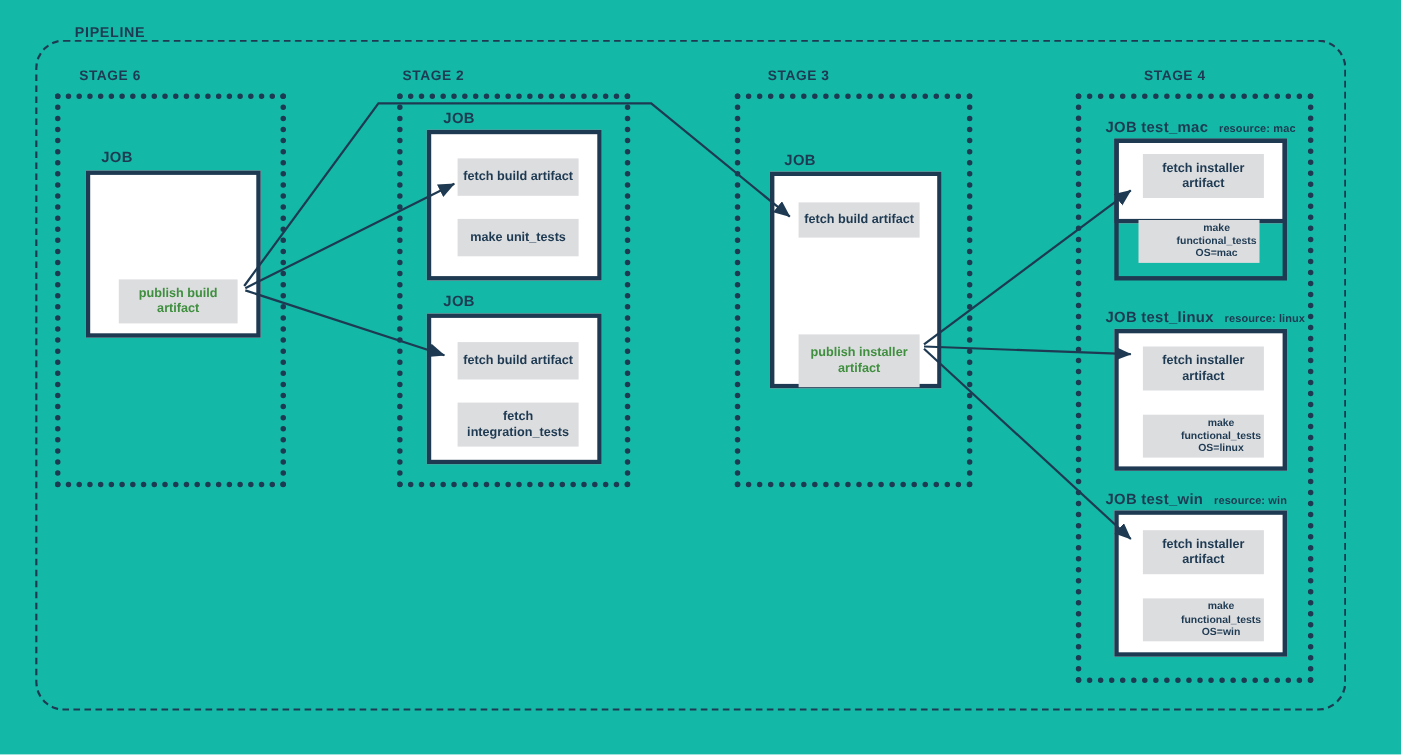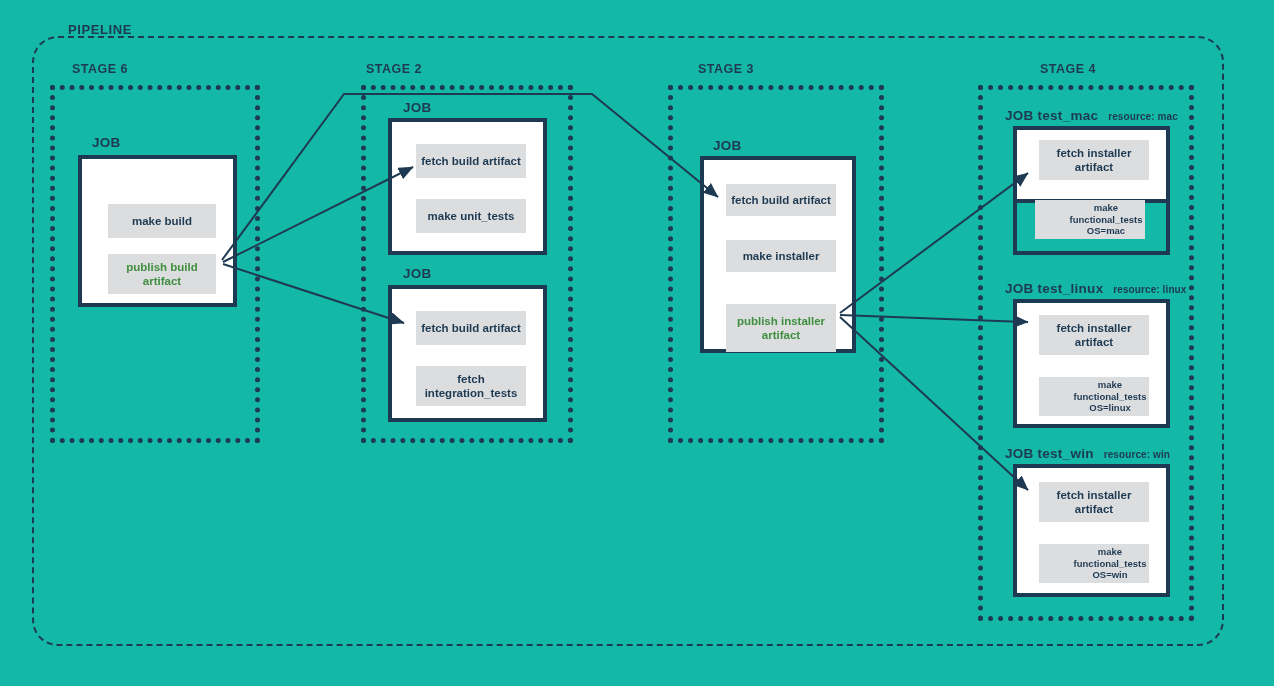--- a/index.html
+++ b/index.html
@@ -120,21 +120,20 @@
   <div class="pipeline-label">PIPELINE</div>
   <div class="pipeline-box"></div>
 
   <div class="stage-label" style="left:72px; top:62px;">STAGE 6</div>
   <div class="stage-box" style="left:50px; top:85px; width:210px; height:358px;"></div>
 
   <div class="job-label" style="left:92px; top:135px;">
     <span class="job-name">JOB</span>
   </div>
   <div class="job-box" style="left:78px; top:155px; width:159px; height:152px;">
-    <div class="step sz-normal" style="left:26px; top:45px; width:108px; height:34px;">make build</div>
     <div class="step sz-normal green" style="left:26px; top:95px; width:108px; height:40px;">publish build artifact</div>
   </div>
 
   <div class="stage-label" style="left:366px; top:62px;">STAGE 2</div>
   <div class="stage-box" style="left:361px; top:85px; width:212px; height:358px;"></div>
 
   <div class="job-label" style="left:403px; top:100px;">
     <span class="job-name">JOB</span>
   </div>
   <div class="job-box" style="left:388px; top:118px; width:159px; height:137px;">
@@ -151,21 +150,20 @@
   </div>
 
   <div class="stage-label" style="left:698px; top:62px;">STAGE 3</div>
   <div class="stage-box" style="left:668px; top:85px; width:216px; height:358px;"></div>
 
   <div class="job-label" style="left:713px; top:138px;">
     <span class="job-name">JOB</span>
   </div>
   <div class="job-box" style="left:700px; top:156px; width:156px; height:197px;">
     <div class="step sz-normal" style="left:22px; top:24px; width:110px; height:32px;">fetch build artifact</div>
-    <div class="step sz-normal" style="left:22px; top:80px; width:110px; height:32px;">make installer</div>
     <div class="step sz-normal green" style="left:22px; top:144px; width:110px; height:48px;">publish installer artifact</div>
   </div>
 
   <div class="stage-label" style="left:1008px; top:62px;margin-left:32px;">STAGE 4</div>
   <div class="stage-box" style="left:978px; top:85px; width:216px; height:536px;"></div>
 
   <div class="job-label" style="left:1005px; top:108px;">
     <span class="job-name">JOB</span>
     <span class="job-name">test_mac</span>
     <span class="job-resource">resource: mac</span>

